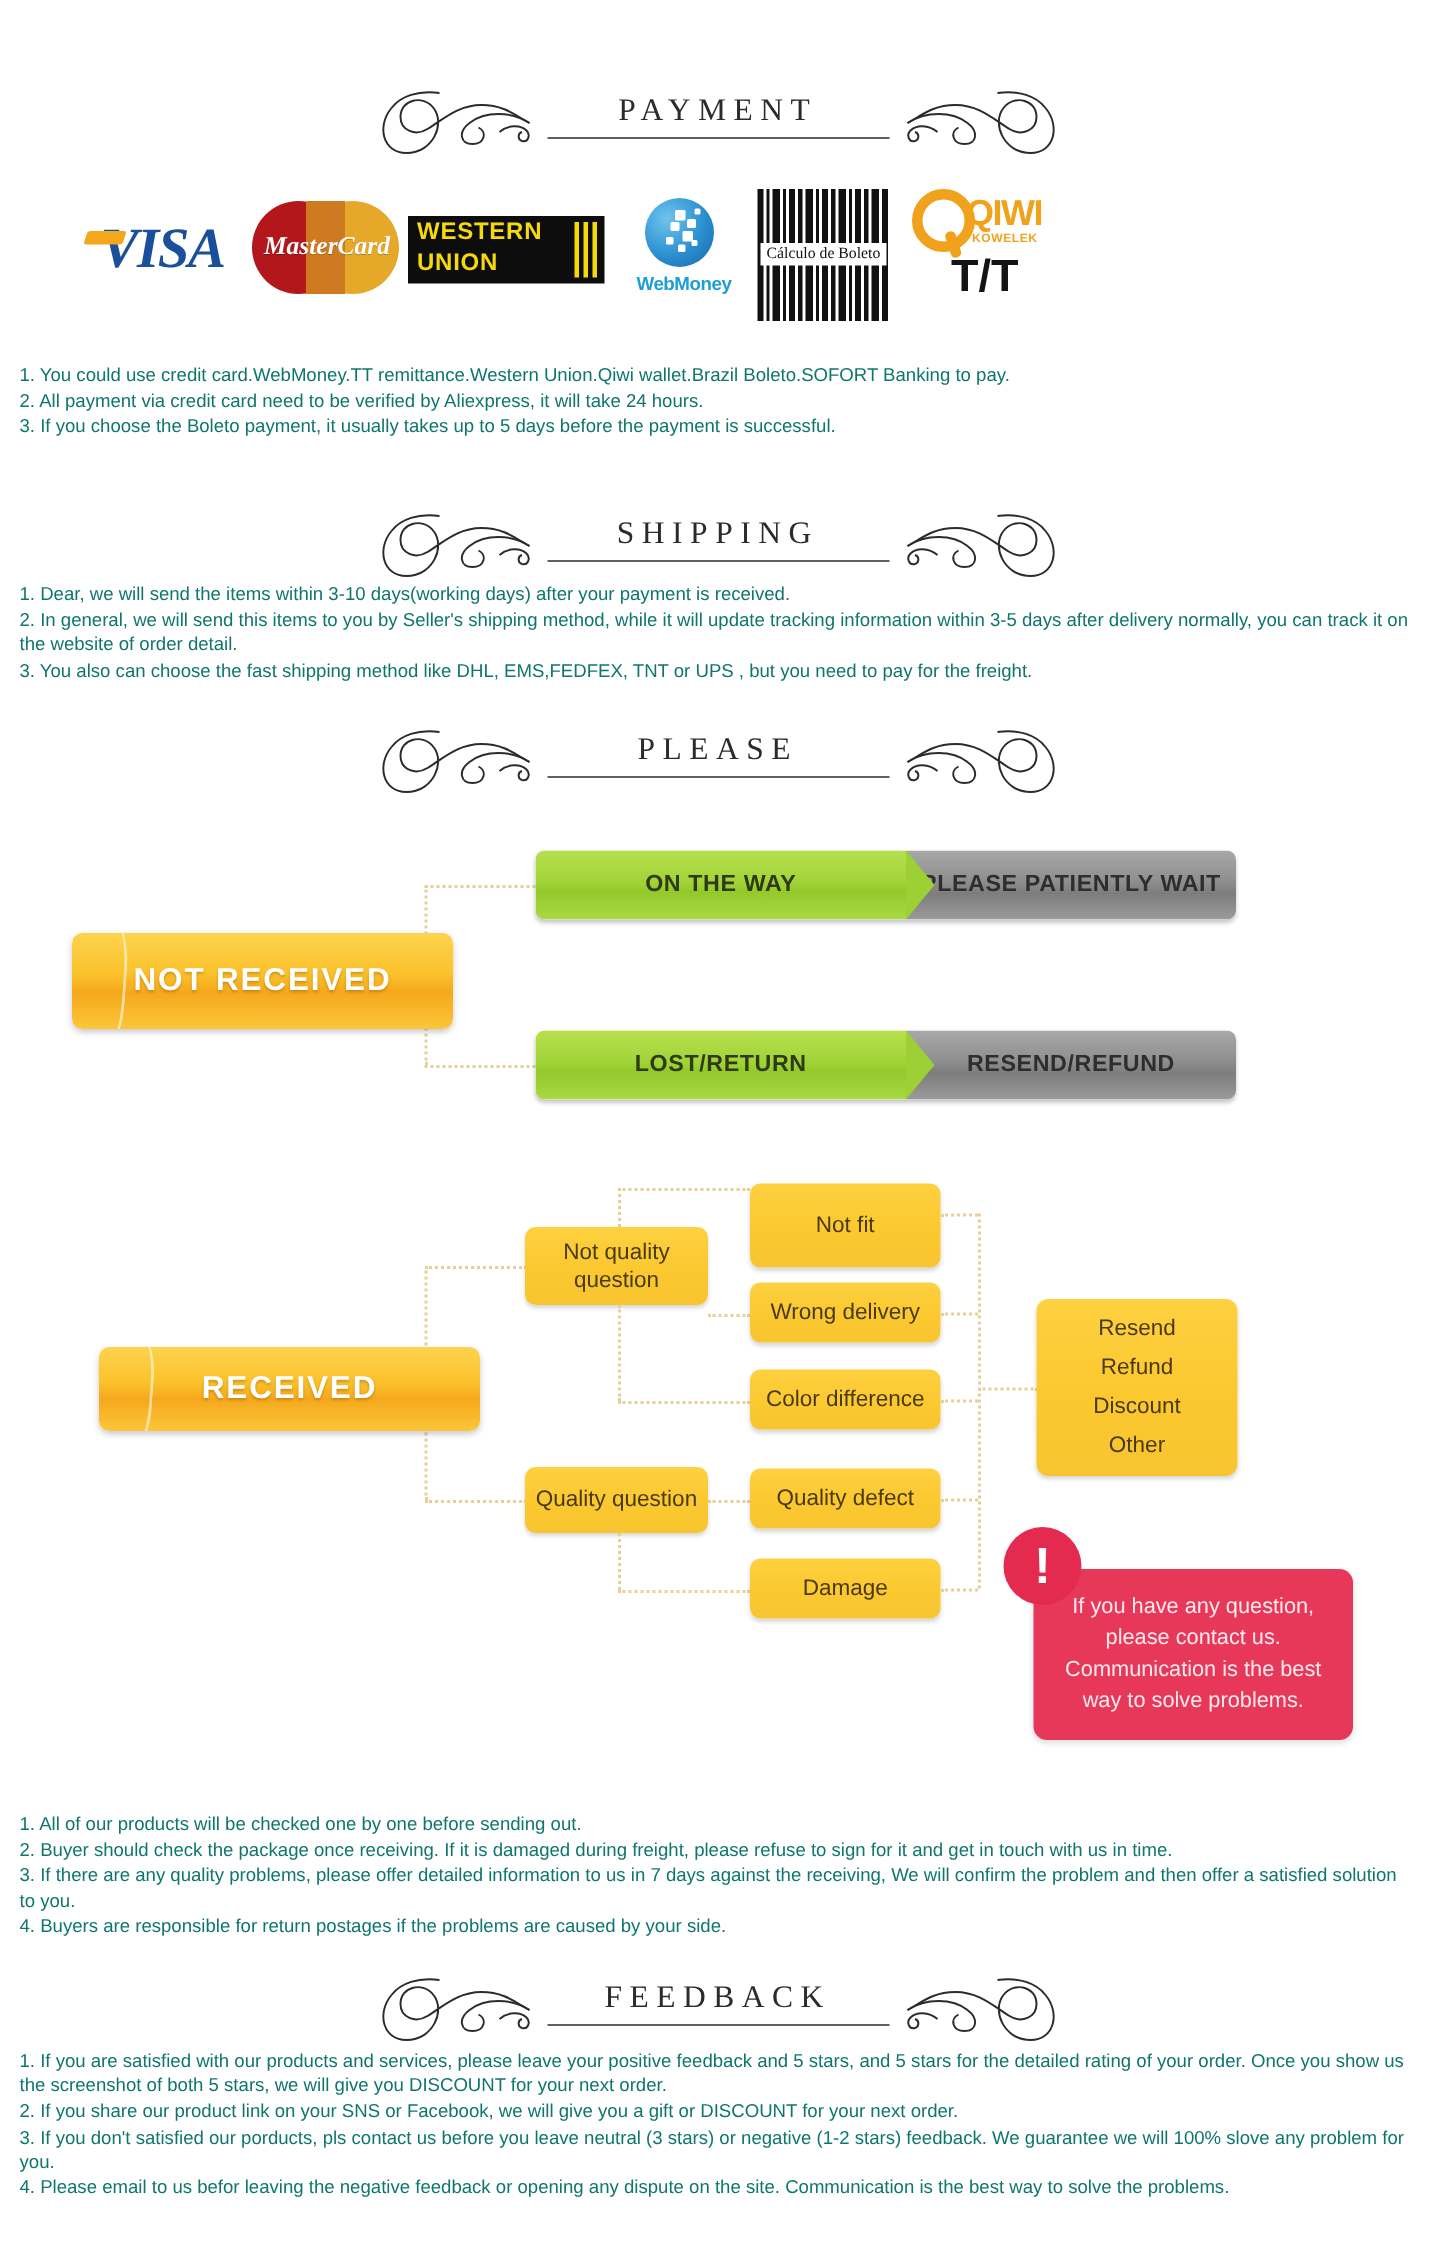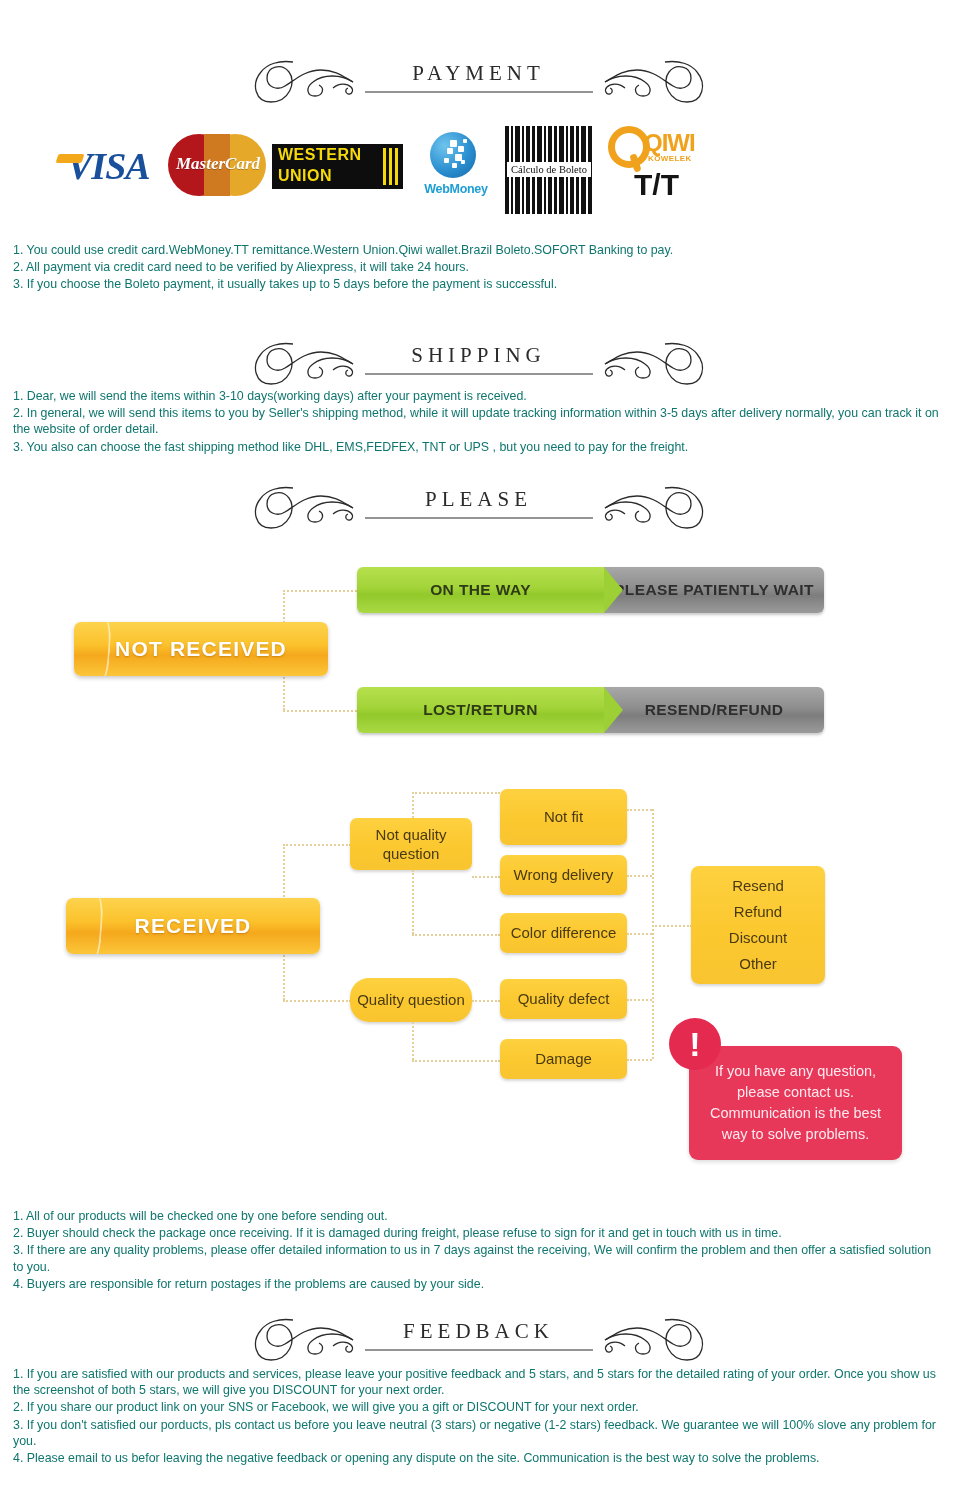--- a/index.html
+++ b/index.html
@@ -276,21 +276,21 @@
         <path d="M116 40 L344 40" stroke="#2b2b2b" stroke-width="1.1"></path>
       </svg>
       <div class="title">PLEASE</div>
     </div>
   </div>
 
   <div class="dot-v" style="left:283px;top:590px;height:120px;"></div>
   <div class="dot-h" style="left:283px;top:590px;width:78px;"></div>
   <div class="dot-h" style="left:283px;top:710px;width:78px;"></div>
 
-  <div class="statebtn" style="left:74px;top:622px;width:254px;height:54px;">
+  <div class="statebtn" style="left:48px;top:622px;width:254px;height:64px;">
     <span>NOT RECEIVED</span>
   </div>
 
   <div class="chev" style="left:357px;top:567px;width:467px;height:46px;">
     <div class="left" style="width:247px;">
       <span class="lt">ON THE WAY</span>
     </div>
     <div class="right">
       <span class="rt">PLEASE PATIENTLY WAIT</span>
     </div>
@@ -309,21 +309,21 @@
   <div class="dot-h" style="left:283px;top:844px;width:68px;"></div>
   <div class="dot-h" style="left:283px;top:1000px;width:68px;"></div>
 
   <div class="statebtn" style="left:66px;top:898px;width:254px;height:56px;">
     <span>RECEIVED</span>
   </div>
 
   <div class="ybox multi" style="left:350px;top:818px;width:122px;height:52px;">
     <span>Not quality question</span>
   </div>
-  <div class="ybox" style="left:350px;top:978px;width:122px;height:44px;border-radius:19px;">
+  <div class="ybox" style="left:350px;top:978px;width:122px;height:44px;">
     <span>Quality question</span>
   </div>
 
   <div class="dot-v" style="left:412px;top:792px;height:26px;"></div>
   <div class="dot-h" style="left:412px;top:792px;width:88px;"></div>
   <div class="dot-h" style="left:472px;top:876px;width:28px;"></div>
   <div class="dot-v" style="left:412px;top:870px;height:64px;"></div>
   <div class="dot-h" style="left:412px;top:934px;width:88px;"></div>
   <div class="dot-h" style="left:472px;top:1000px;width:28px;"></div>
   <div class="dot-v" style="left:412px;top:1022px;height:38px;"></div>

